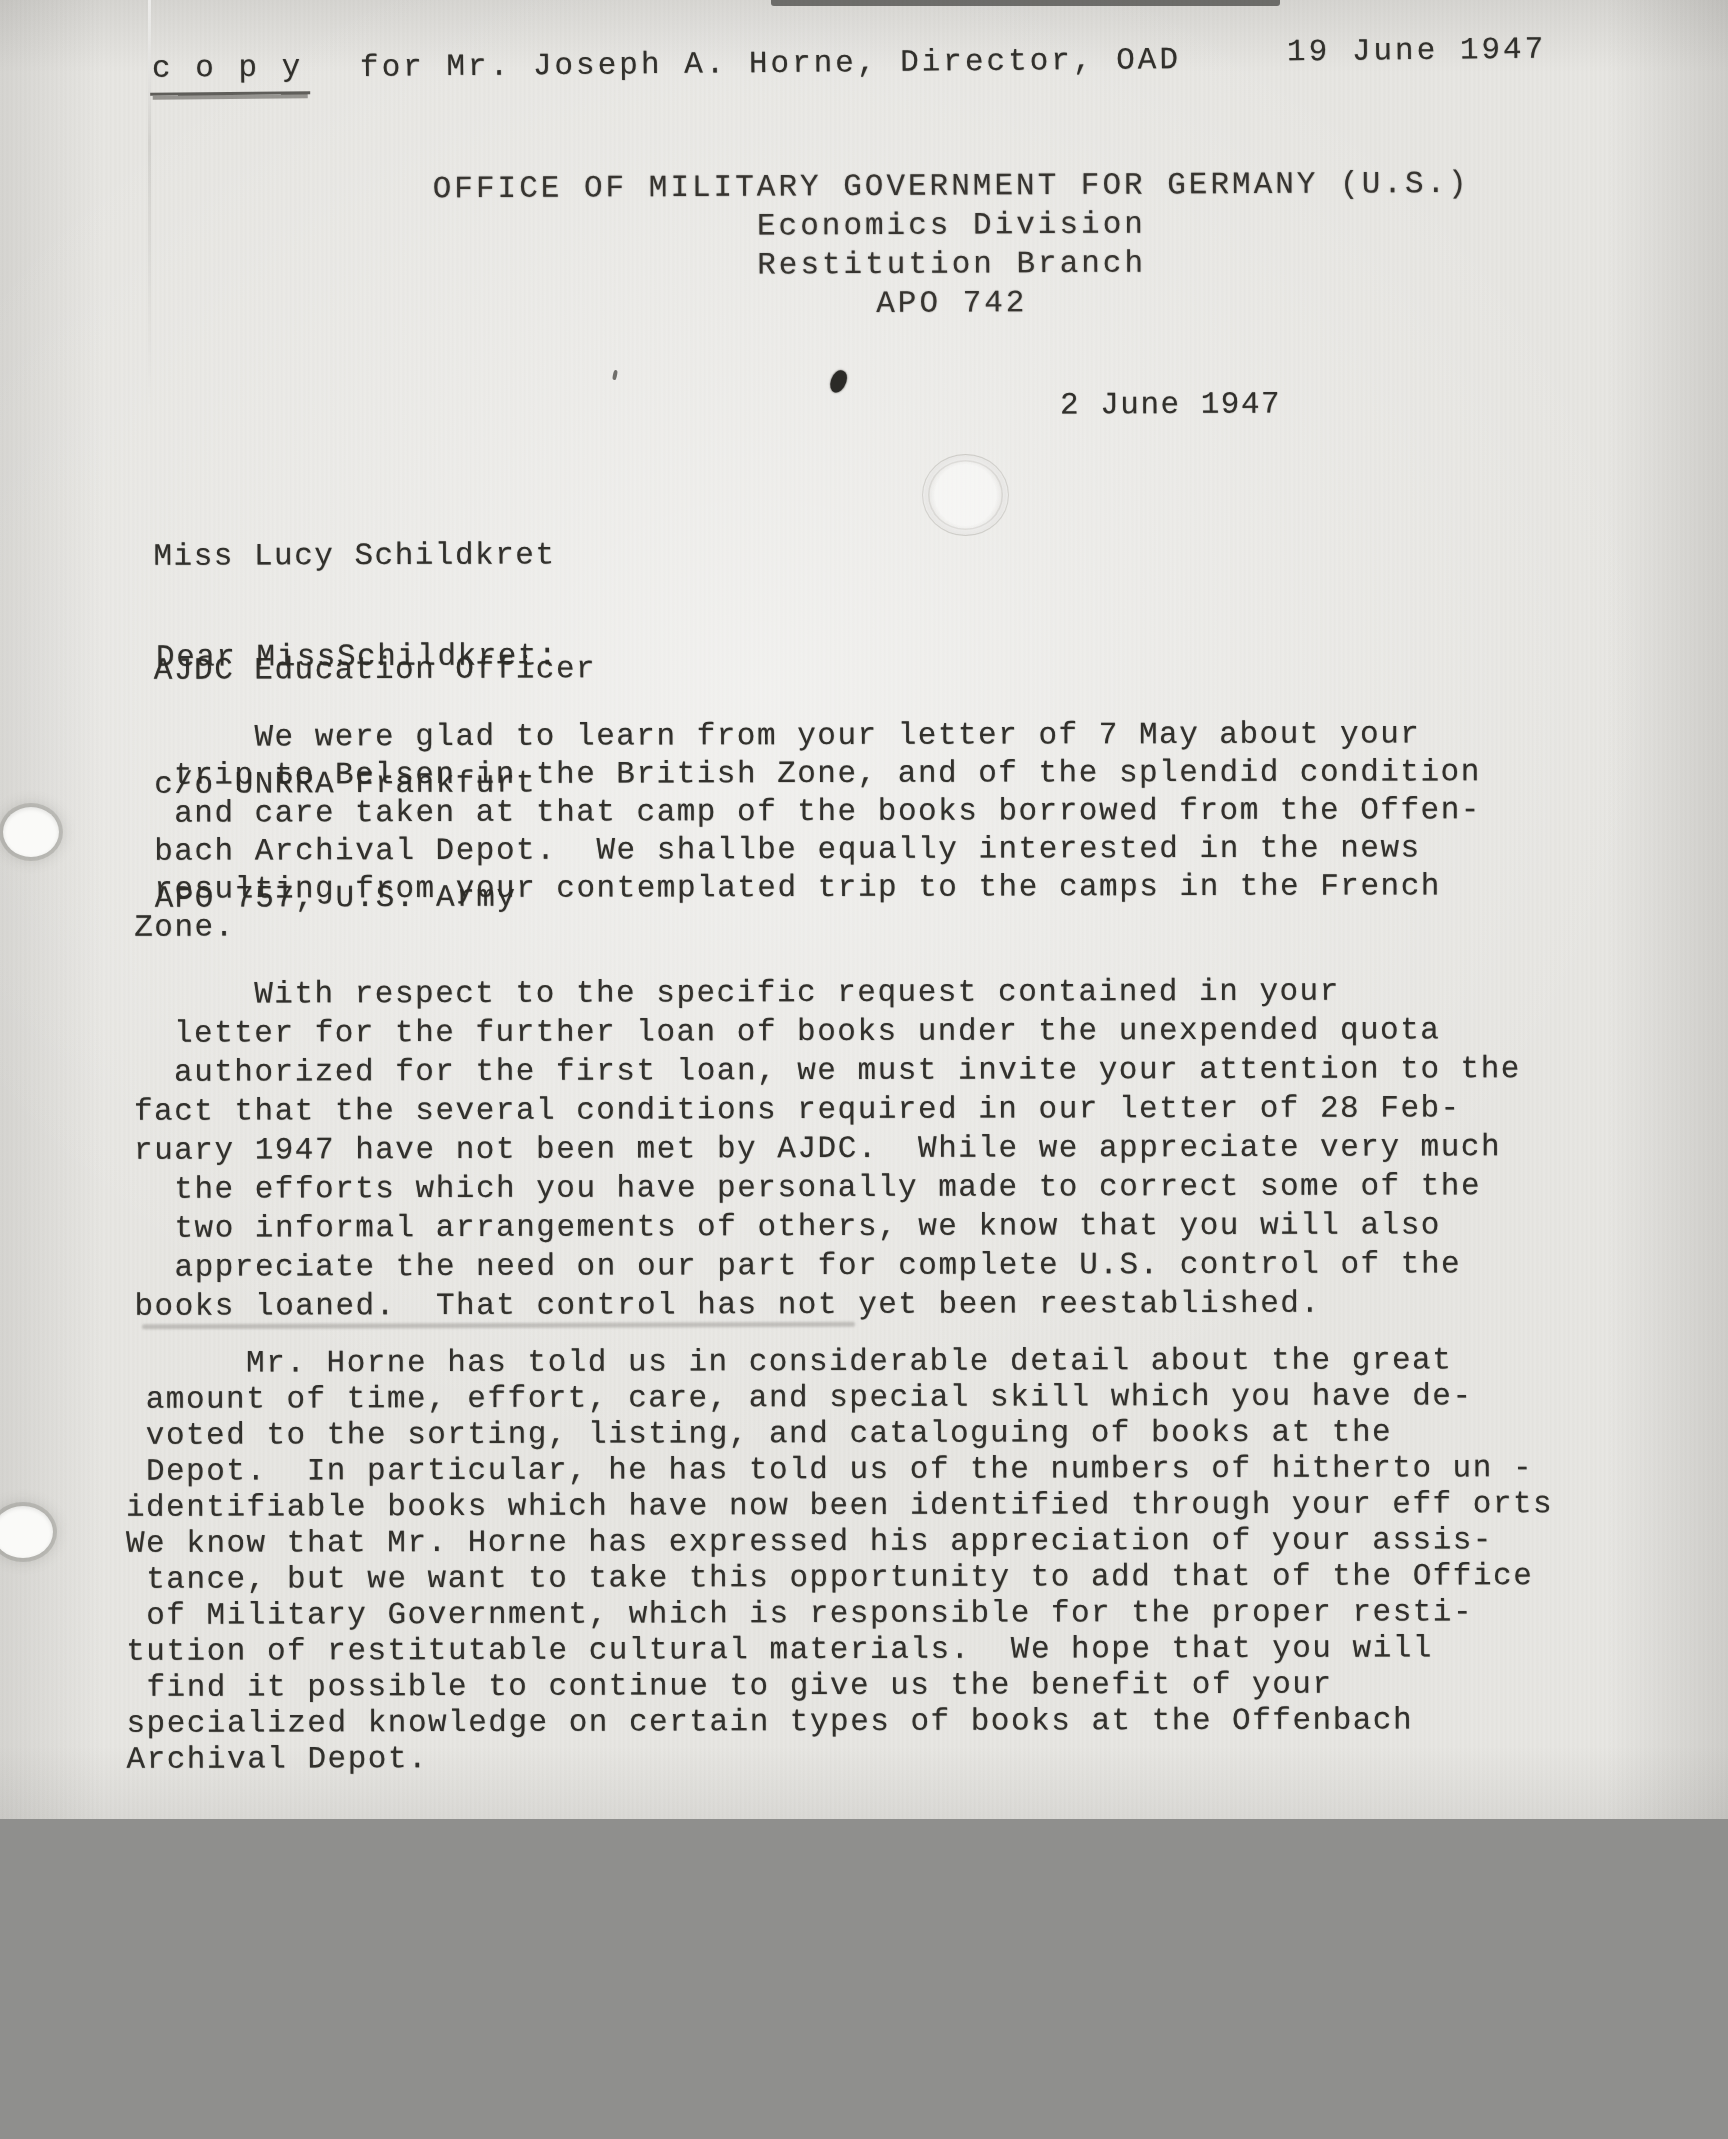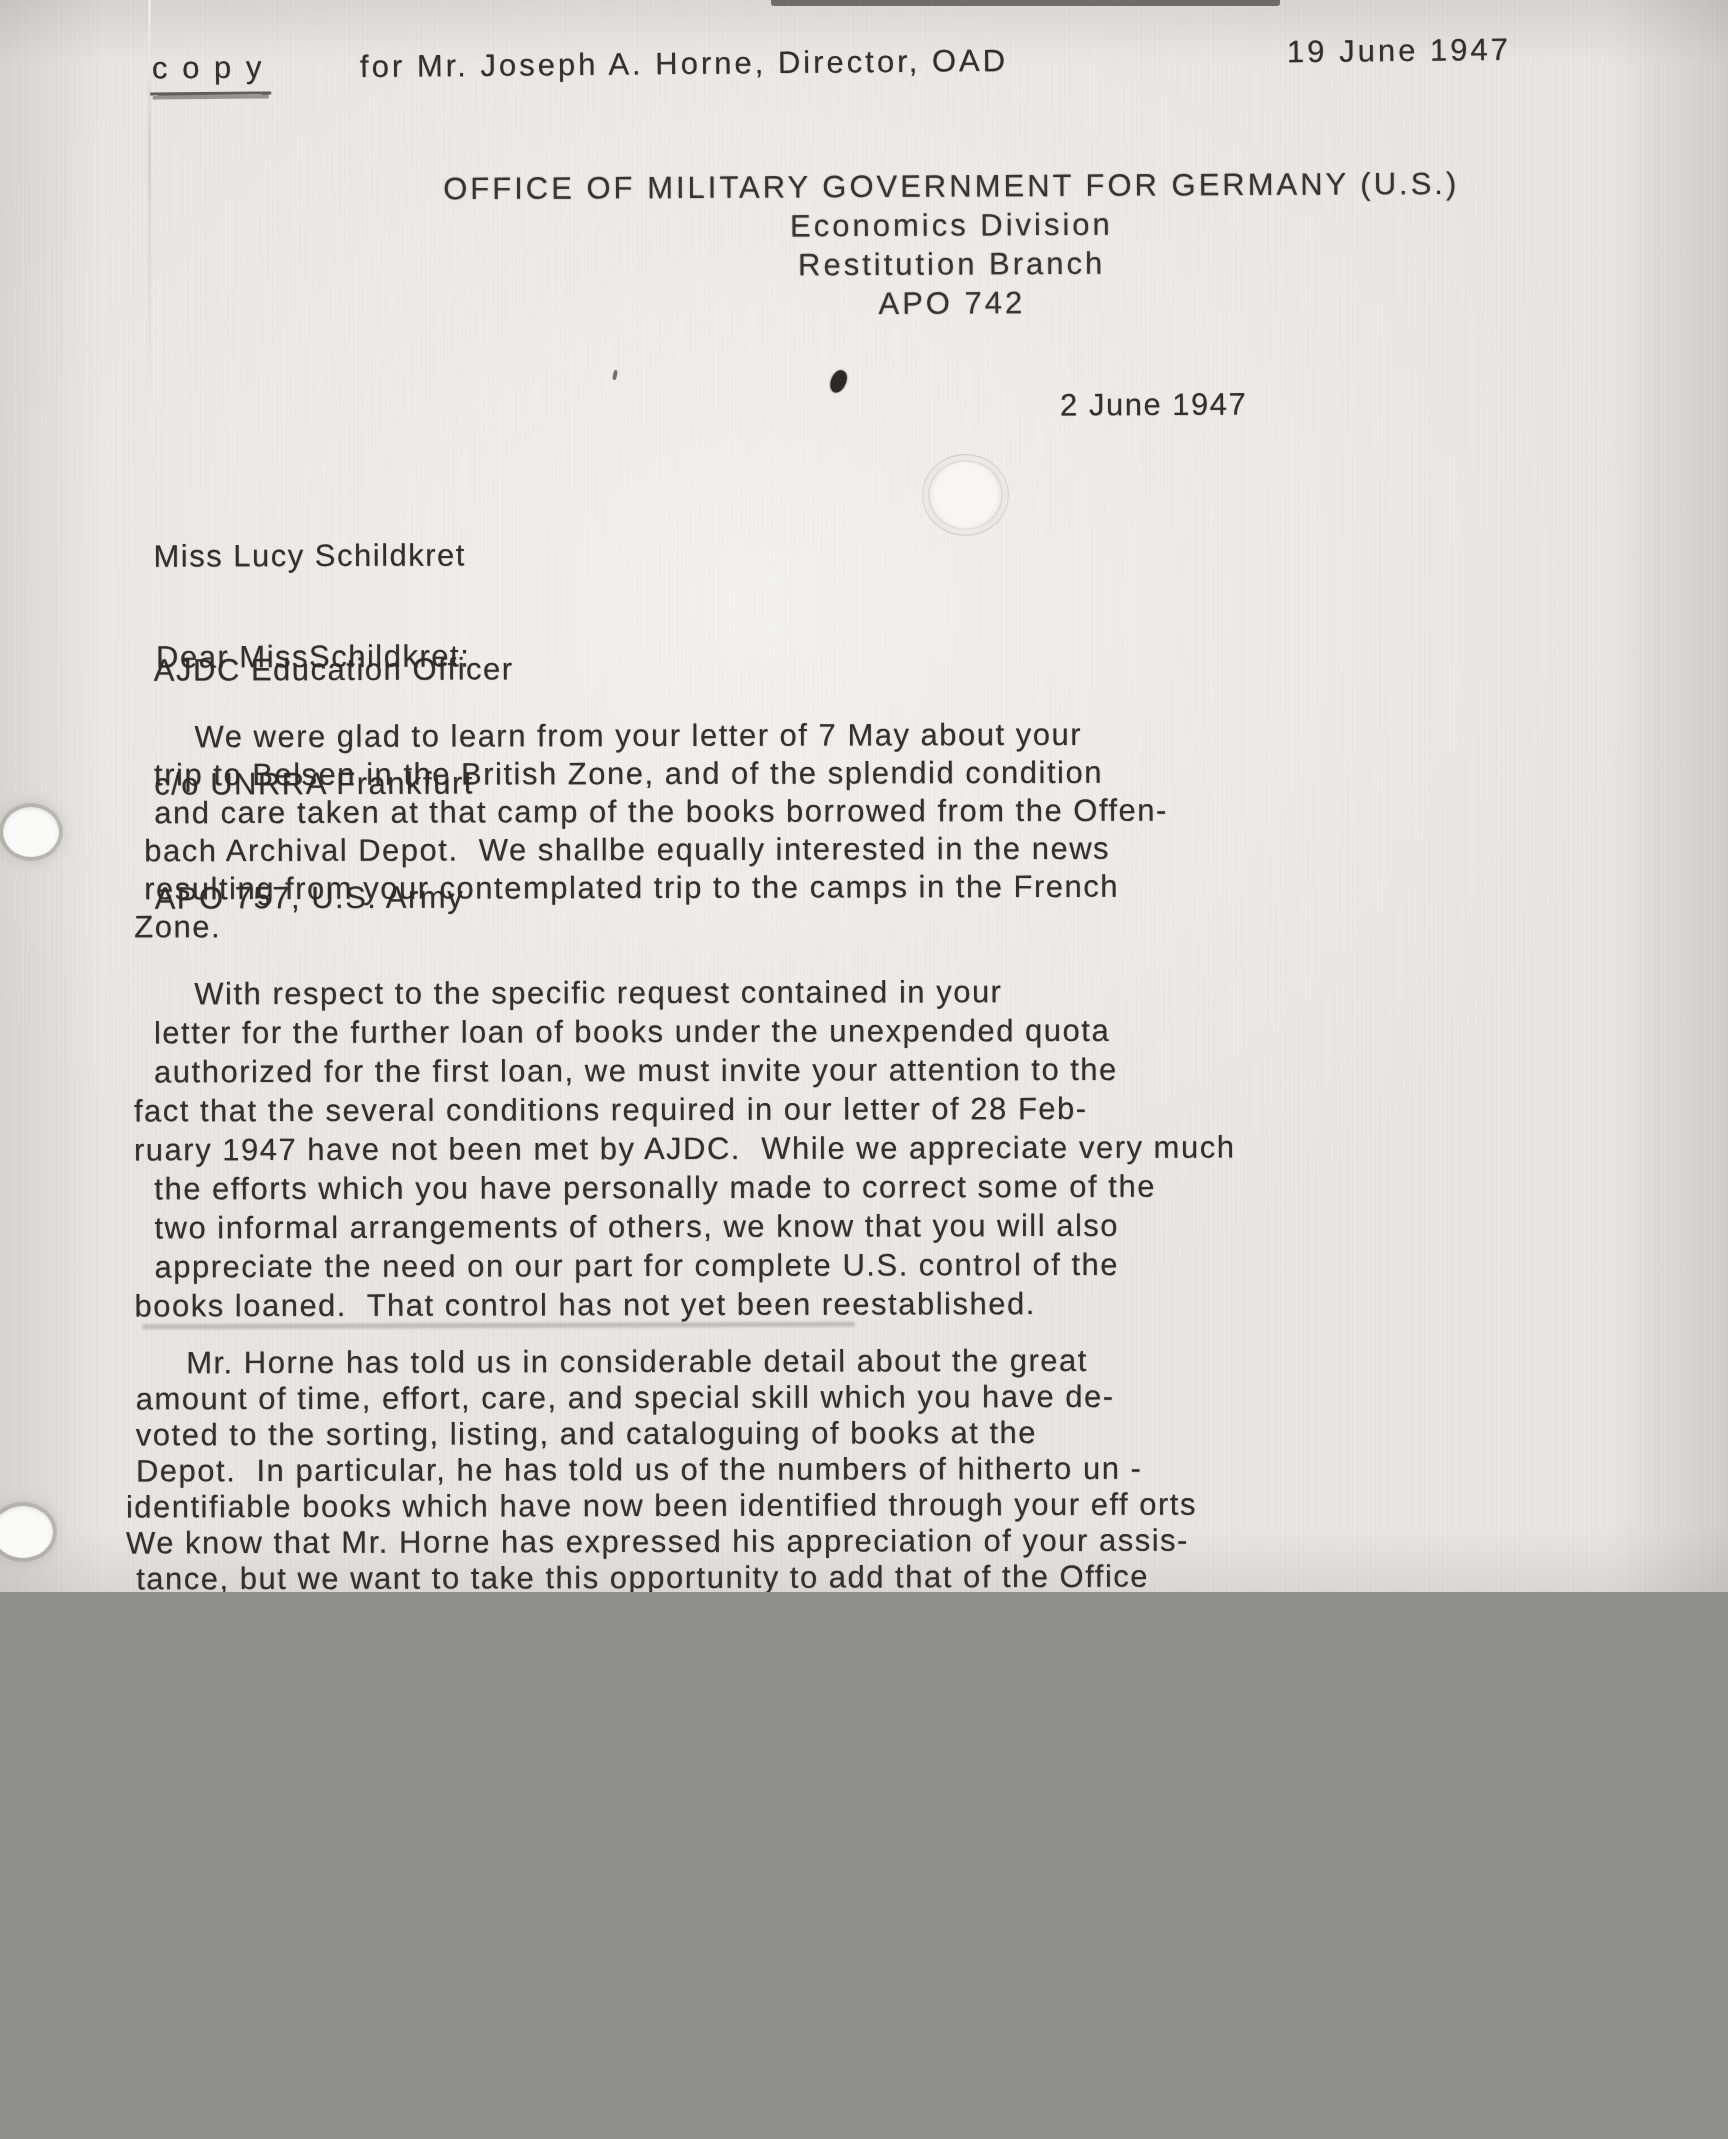--- a/index.html
+++ b/index.html
@@ -1,27 +1,27 @@
 <!DOCTYPE html>
 <html style="font-size:8px"><head>
 <meta charset="utf-8">
 <style>
   html, body { margin: 0; padding: 0; background: #8f8f8d; }
   .page {
     position: relative;
     width: 1728px;
-    height: 1592px;
+    height: 1819px;
     overflow: hidden;
     background:
       radial-gradient(ellipse 1397px 1197px at 44% 38%, rgba(255,255,255,0.45) 0%, rgba(255,255,255,0) 65%),
       linear-gradient(90deg, rgba(60,58,55,0.10) 0%, rgba(60,58,55,0) 6%, rgba(60,58,55,0) 93%, rgba(60,58,55,0.14) 100%),
       linear-gradient(180deg, rgba(60,58,55,0.10) 0%, rgba(60,58,55,0) 4%, rgba(60,58,55,0) 96%, rgba(60,58,55,0.08) 100%),
       repeating-linear-gradient(90deg, rgba(255,255,255,0.05) 0px, rgba(255,255,255,0.05) 1px, rgba(0,0,0,0.012) 2.5px, rgba(255,255,255,0.0) 4.5px),
       #e6e5e1;
-    font-family: Liberation Sans, sans-serif;
+    font-family: Liberation Mono, monospace;
     color: #33312d;
   }
   .type {
     position: absolute;
     font-size: 31px;
     line-height: 39px;
     letter-spacing: 1.5px;
     white-space: pre;
     color: rgba(44,42,38,0.94);
     text-shadow: 0 0 1px rgba(44,42,38,0.38), 0.5px 0.5px 0.5px rgba(44,42,38,0.18);

